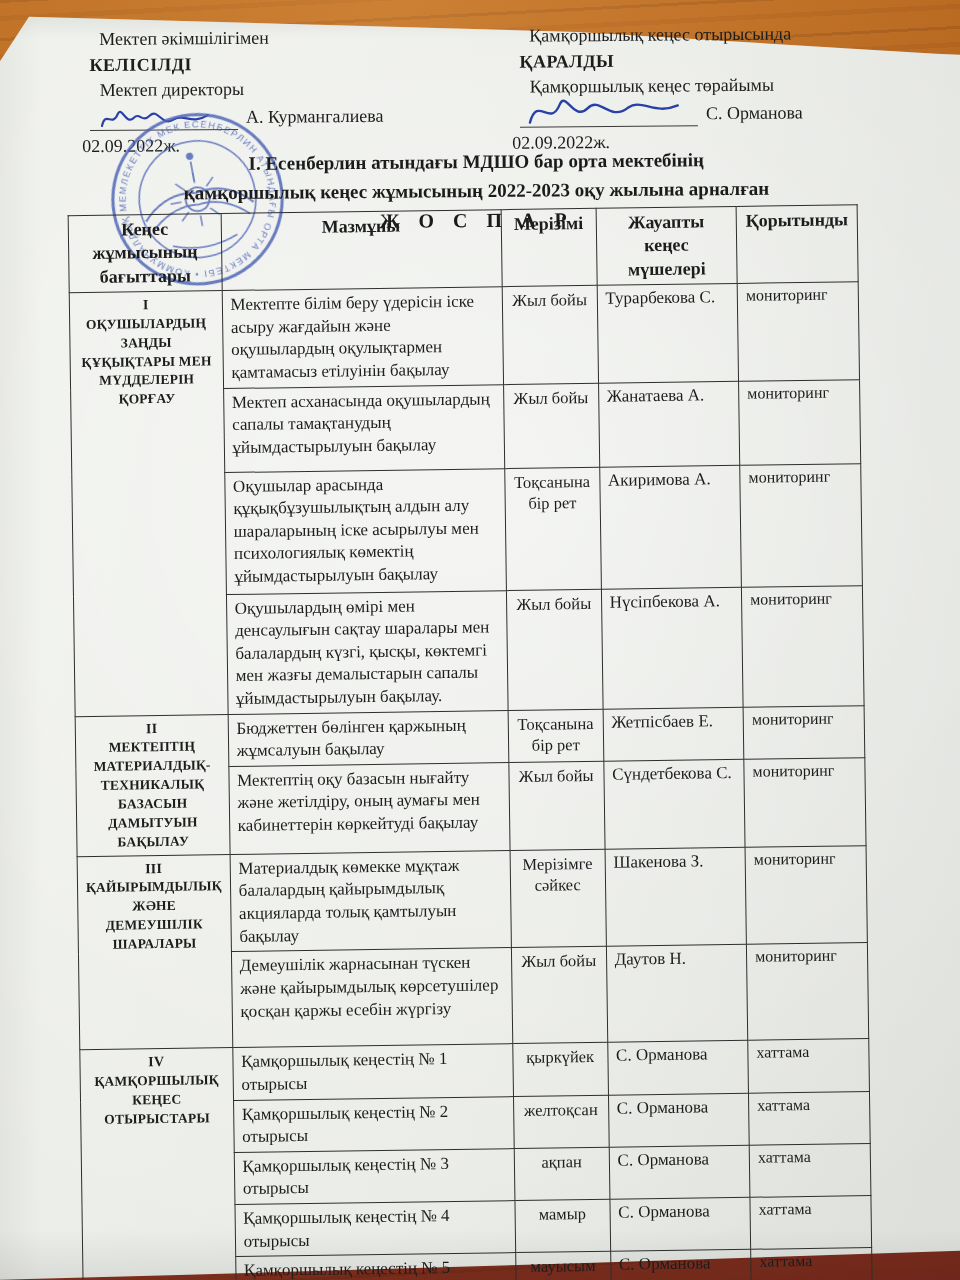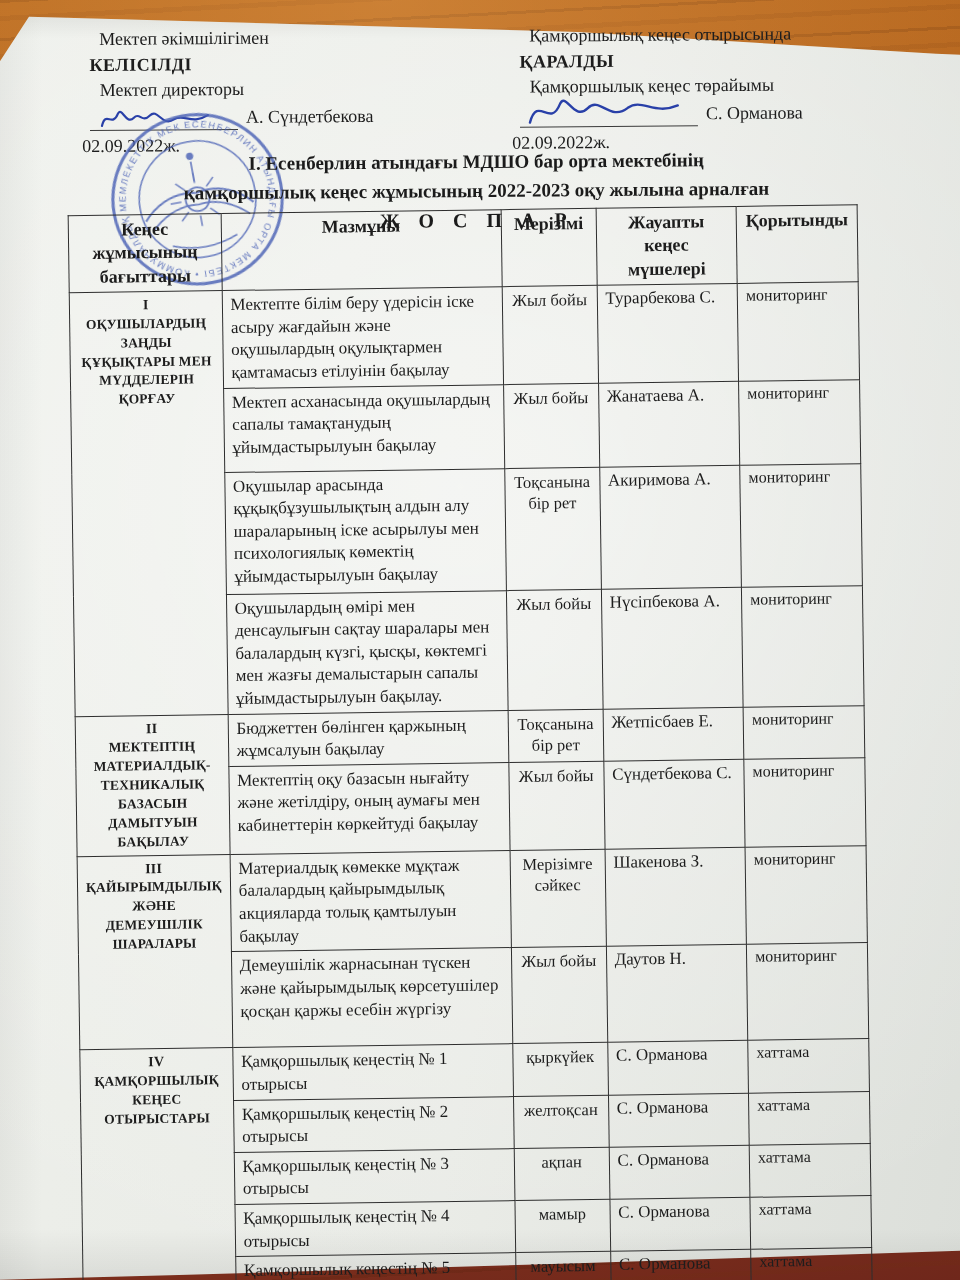--- a/index.html
+++ b/index.html
@@ -75,21 +75,21 @@
   <div class="appr appr-left">
     <div class="ind">Мектеп әкімшілігімен</div>
     <div class="b">КЕЛІСІЛДІ</div>
     <div class="ind">Мектеп директоры</div>
     <div class="sigrow">
       <span class="sigline" style="width:148px">
         <svg width="130" height="34" viewBox="0 0 130 34">
           <path d="M6,24 C10,8 16,26 22,12 C26,4 30,24 38,16 C44,10 46,22 54,14 C62,6 66,26 78,18 C88,12 96,24 112,14" fill="none" stroke="#2940a8" stroke-width="2.2" stroke-linecap="round"></path>
         </svg>
       </span>
-      <span>А. Сүндетбекова</span>
+      <span>А. Курмангалиева</span>
     </div>
     <div class="date">02.09.2022ж.</div>
   </div>
 
   <div class="appr appr-right">
     <div class="ind">Қамқоршылық кеңес отырысында</div>
     <div class="b">ҚАРАЛДЫ</div>
     <div class="ind">Қамқоршылық кеңес төрайымы</div>
     <div class="sigrow">
       <span class="sigline" style="width:178px">

